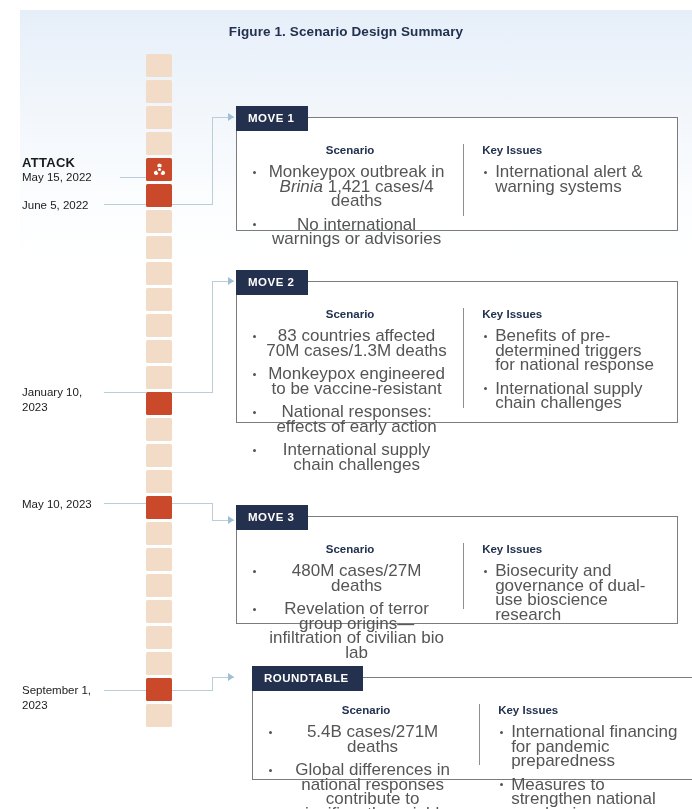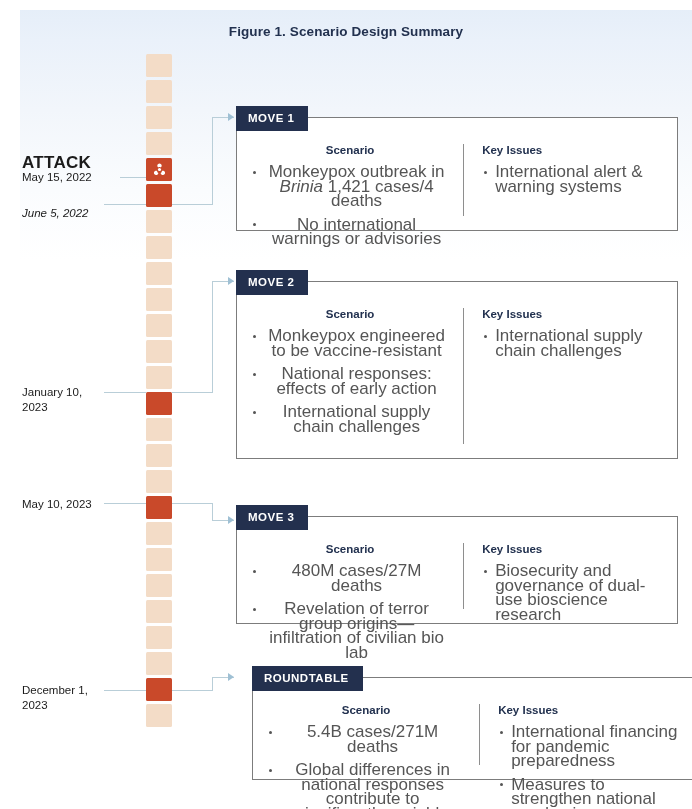--- a/index.html
+++ b/index.html
@@ -95,21 +95,21 @@
     left: 22px;
     width: 118px;
     font-size: 11.5px;
     color: #1b1b1b;
     line-height: 15px;
     z-index: 5;
   }
   .date-label .attack {
     display: block;
     font-weight: bold;
-    font-size: 17px;
+    font-size: 13px;
     letter-spacing: 0.3px;
   }
   
   .leader {
     position: absolute;
     height: 1px;
     background: #b9ced8;
     z-index: 2;
   }
 
@@ -250,38 +250,38 @@
       <div class="seg hot"></div>
       <div class="seg"></div>
     </div>
 
   <div class="date-label" style="top:155px;">
     <span class="attack">ATTACK</span>
     <span>May 15, 2022</span>
   </div>
   <div class="leader" style="left:120px; top:177px; width:26px;"></div>
 
-  <div class="date-label" style="top:206px;font-style:italic;">
+  <div class="date-label" style="top:198px;">
     <span>June 5, 2022</span>
   </div>
   <div class="leader" style="left:104px; top:204px; width:42px;"></div>
 
   <div class="date-label" style="top:385px;">
     <span>January 10,</span><br>
     <span>2023</span>
   </div>
   <div class="leader" style="left:104px; top:392px; width:42px;"></div>
 
   <div class="date-label" style="top:497px;">
     <span>May 10, 2023</span>
   </div>
   <div class="leader" style="left:104px; top:503px; width:42px;"></div>
 
   <div class="date-label" style="top:683px;">
-    <span>December 1,</span><br>
+    <span>September 1,</span><br>
     <span>2023</span>
   </div>
   <div class="leader" style="left:104px; top:690px; width:42px;"></div>
 
   <div class="elbow" style="left:172px; top:110px; width:62px; height:100px;">
     <div class="h" style="left:0px;  top:94px; width:40px;"></div>
     <div class="v" style="left:40px; top:7px;  height:88px;"></div>
     <div class="h" style="left:40px; top:7px;  width:22px;"></div>
   </div>
   <div class="arrow-head" style="left:228px; top:113px;"></div>
@@ -319,34 +319,36 @@
       </div>
       <div class="col col-issues">
         <h4>Key Issues</h4>
         <ul>
             <li>International alert &amp; warning systems</li>
           </ul>
       </div>
     </div>
   </div>
 
-  <div class="card" style="left:236px; top:281px; width:442px; height:178px;">
+  <div class="card" style="left:236px; top:281px; width:442px; height:142px;">
     <div class="card-tab">MOVE 2</div>
     <div class="card-body">
       <div class="col col-scenario">
         <h4>Scenario</h4>
         <ul>
+            <li>83 countries affected 70M cases/1.3M deaths</li>
             <li>Monkeypox engineered to be vaccine-resistant</li>
             <li>National responses: effects of early action</li>
             <li>International supply chain challenges</li>
           </ul>
       </div>
       <div class="col col-issues">
         <h4>Key Issues</h4>
         <ul>
+            <li>Benefits of pre-determined triggers for national response</li>
             <li>International supply chain challenges</li>
           </ul>
       </div>
     </div>
   </div>
 
   <div class="card" style="left:236px; top:516px; width:442px; height:108px;">
     <div class="card-tab">MOVE 3</div>
     <div class="card-body">
       <div class="col col-scenario">

